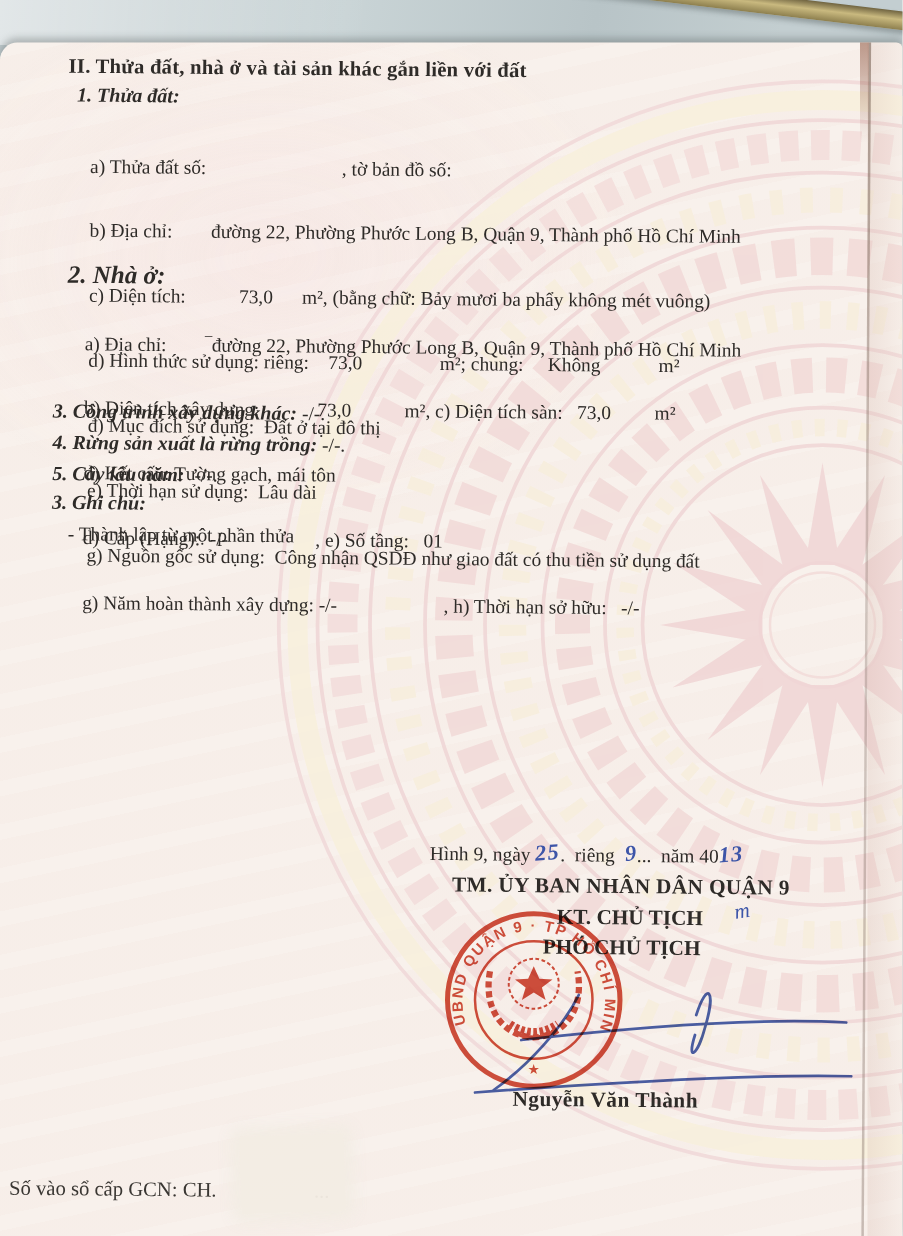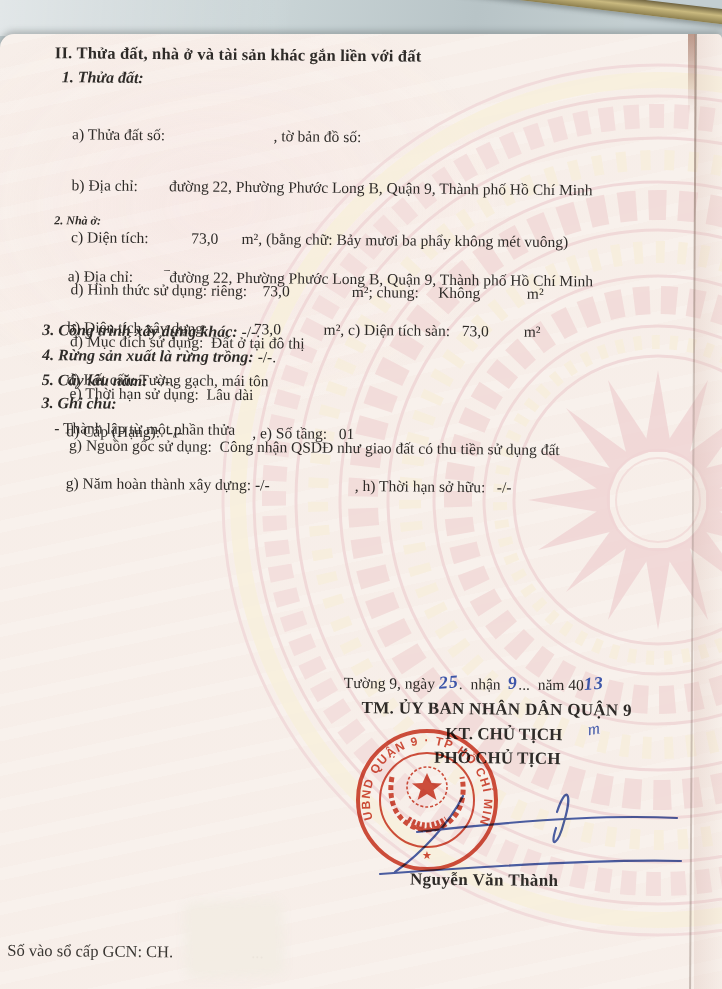--- a/index.html
+++ b/index.html
@@ -30,21 +30,21 @@
         background:linear-gradient(rgba(140,82,60,.55),rgba(140,82,60,0));}
 
   .content{position:absolute;inset:0;color:#2e2b28;font-size:15.5px;line-height:17.3px;
            transform:rotate(.55deg);transform-origin:40px 10px;}
   .abs{position:absolute;white-space:pre;}
   .b{font-weight:bold;}
   .bi{font-weight:bold;font-style:italic;}
   .h2title{left:55px;top:10px;font-size:16.5px;letter-spacing:.2px;}
   .s1title{left:62px;top:34px;font-size:16px;}
   .s1lines{left:73px;top:56px;}
-  .s2title{left:56px;top:178px;font-size:12px;}
+  .s2title{left:56px;top:178px;font-size:20px;}
   .s2lines{left:70px;top:198px;}
   .sec{font-size:16px;}
   .sec .val{font-weight:normal;font-style:normal;font-size:15.5px;}
   .s3{left:45px;top:287px;} .s4{left:45px;top:312px;} .s5{left:45px;top:337px;} .s6{left:45px;top:360px;}
   .note{left:58px;top:385px;}
 
   .dateline{left:350px;top:637px;font-size:15.5px;}
   .ink{color:#3d55a8;font-style:italic;font-weight:600;font-size:18px;
        display:inline-block;transform:rotate(-5deg);position:relative;top:-1px;letter-spacing:1px;}
   .authority{left:368px;top:662px;font-size:17px;letter-spacing:.3px;}
@@ -136,21 +136,21 @@
         <div>d) Cấp (Hạng):  -/-                  , e) Số tầng:   01</div>
         <div>g) Năm hoàn thành xây dựng: -/-                      , h) Thời hạn sở hữu:   -/-</div>
       </div>
 
       <div class="abs s3 sec"><span class="bi">3. Công trình xây dựng khác: </span><span class="val">-/-.</span></div>
       <div class="abs s4 sec"><span class="bi">4. Rừng sản xuất là rừng trồng: </span><span class="val">-/-.</span></div>
       <div class="abs s5 sec"><span class="bi">5. Cây lâu năm:  </span><span class="val">-/-.</span></div>
       <div class="abs s6 sec"><span class="bi">3. Ghi chú:</span></div>
       <div class="abs note">- Thành lập từ một phần thửa</div>
 
-      <div class="abs dateline"><span>Tường 9, ngày </span><span class="ink">25</span><span>.  nhận  </span><span class="ink">9</span><span>...</span><span>  năm 40</span><span class="ink">13</span></div>
+      <div class="abs dateline"><span>Hình 9, ngày </span><span class="ink">25</span><span>.  riêng  </span><span class="ink">9</span><span>...</span><span>  năm 40</span><span class="ink">13</span></div>
 
       <div class="abs authority b">TM. ỦY BAN NHÂN DÂN QUẬN 9</div>
       <div class="abs onbehalf b">KT. CHỦ TỊCH</div>
       <div class="abs paraph">m</div>
       <div class="abs deputy b">PHÓ CHỦ TỊCH</div>
       <div class="abs signer b">Nguyễn Văn Thành</div>
 
       <div class="abs footerline"><span>Số vào sổ cấp GCN: CH.</span><span class="footer-spacer"></span><span>...</span></div>
     </div>
 

